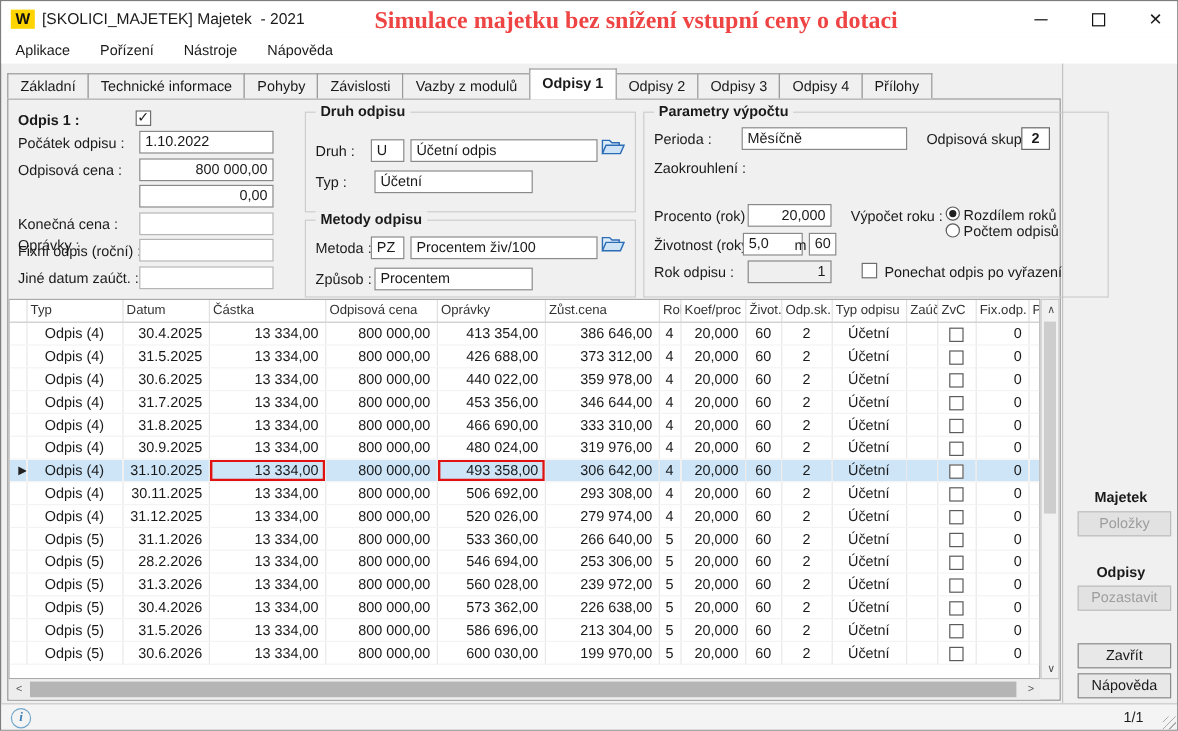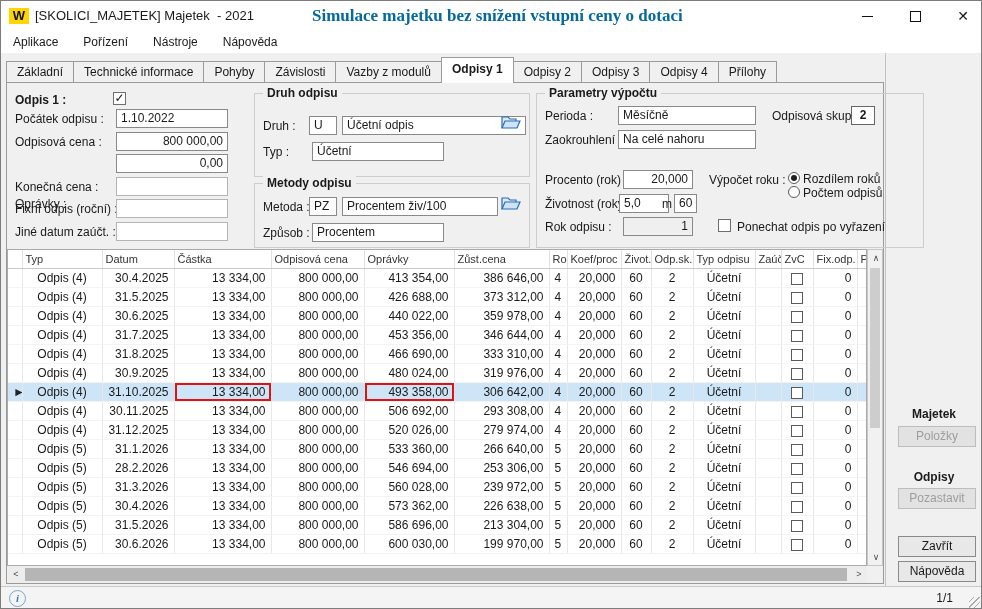--- a/index.html
+++ b/index.html
@@ -4,21 +4,21 @@
 <style>
   html,body{margin:0;padding:0;background:#cfcfcf;}
   .window{position:relative;width:980px;height:607px;border:1px solid #7d7d7d;background:#f0f0f0;
           font-family:"Liberation Sans",sans-serif;font-size:12px;color:#1a1a1a;overflow:hidden;}
   
   .titlebar{position:absolute;left:0;top:0;width:100%;height:30px;background:#fff;}
   .logo{position:absolute;left:8px;top:7px;width:20px;height:16px;background:#ffd400;color:#111;
         font-weight:bold;font-size:13px;text-align:center;line-height:16px;}
   .wtitle{position:absolute;left:34px;top:7px;font-size:13px;white-space:pre;}
   .banner{position:absolute;left:311px;top:5px;font-family:"Liberation Serif",serif;font-weight:bold;
-          font-size:17px;color:#0369a1;white-space:nowrap;}
+          font-size:20px;color:#ef4444;white-space:nowrap;}
   .wc{position:absolute;top:0;width:46px;height:30px;display:flex;align-items:center;justify-content:center;cursor:default;}
   .wc-min{left:843px;} .wc-max{left:891px;} .wc-close{left:939px;font-size:14px;}
   .glyph-min{width:11px;height:1px;background:#111;}
   .glyph-max{width:9px;height:9px;border:1px solid #111;}
   
   .menubar{position:absolute;left:0;top:30px;width:100%;height:22px;background:#fff;display:flex;align-items:center;padding-left:2px;box-sizing:border-box;}
   .menu-item{padding:3px 10px;margin-right:5px;white-space:nowrap;}
   
   .tabs{position:absolute;left:5px;top:55px;height:26px;display:flex;align-items:flex-end;z-index:4;}
   .tab{height:20px;line-height:20px;padding:0 10px;background:#f0f0f0;border:1px solid #9a9a9a;border-bottom:none;
@@ -131,21 +131,21 @@
     <span class="lbl" style="left:8px;top:119px;">Fixní odpis (roční) :</span>
     <div class="tb r dis" style="left:109px;top:116px;width:112px;"></div>
 
     <span class="lbl" style="left:8px;top:142px;">Jiné datum zaúčt. :</span>
     <div class="tb dis" style="left:109px;top:139px;width:112px;"></div>
 
     <div class="grp" style="left:247px;top:10px;width:274px;height:82px;">
       <span class="grp-t">Druh odpisu</span>
       <span class="lbl" style="left:8px;top:25px;">Druh :</span>
       <div class="tb" style="left:54px;top:22px;width:28px;">U</div>
-      <div class="tb" style="left:87px;top:22px;width:184px;">Účetní odpis</div>
+      <div class="tb" style="left:87px;top:22px;width:156px;">Účetní odpis</div>
       <svg class="folder" style="left:246px;top:20px;" viewBox="0 0 20 16">
         <path d="M1 14 L1 3 L7 3 L9 5 L15 5 L15 7" fill="#dcebfa" stroke="#2b6cb5" stroke-width="1.2"></path>
         <path d="M1 14 L4 7 L19 7 L16 14 Z" fill="#cfe3f7" stroke="#2b6cb5" stroke-width="1.2"></path>
       </svg>
       <span class="lbl" style="left:8px;top:51px;">Typ :</span>
       <div class="tb" style="left:57px;top:48px;width:132px;">Účetní</div>
     </div>
 
     <div class="grp" style="left:247px;top:100px;width:274px;height:63px;">
       <span class="grp-t">Metody odpisu</span>
@@ -161,21 +161,20 @@
     </div>
 
     <div class="grp" style="left:529px;top:10px;width:342px;height:153px;padding-left:44px;">
       <span class="grp-t">Parametry výpočtu</span>
       <span class="lbl" style="left:8px;top:15px;">Perioda :</span>
       <div class="tb" style="left:81px;top:12px;width:138px;">Měsíčně</div>
       <span class="lbl" style="left:235px;top:15px;">Odpisová skup. :</span>
       <div class="tb b" style="left:314px;top:12px;width:24px;text-align:center;border-color:#666;">2</div>
 
       <span class="lbl" style="left:8px;top:39px;">Zaokrouhlení :</span>
-      <div class="tb" style="left:81px;top:36px;width:138px;">Na celé nahoru</div>
 
       <span class="lbl" style="left:8px;top:79px;">Procento (rok) :</span>
       <div class="tb r" style="left:86px;top:76px;width:70px;">20,000</div>
       <span class="lbl" style="left:172px;top:79px;">Výpočet roku :</span>
       <span class="radio on" style="left:251px;top:78px;"></span>
       <span class="lbl" style="left:266px;top:78px;">Rozdílem roků</span>
       <span class="radio" style="left:251px;top:92px;"></span>
       <span class="lbl" style="left:266px;top:92px;">Počtem odpisů</span>
 
       <span class="lbl" style="left:8px;top:103px;">Životnost (roky)</span>

